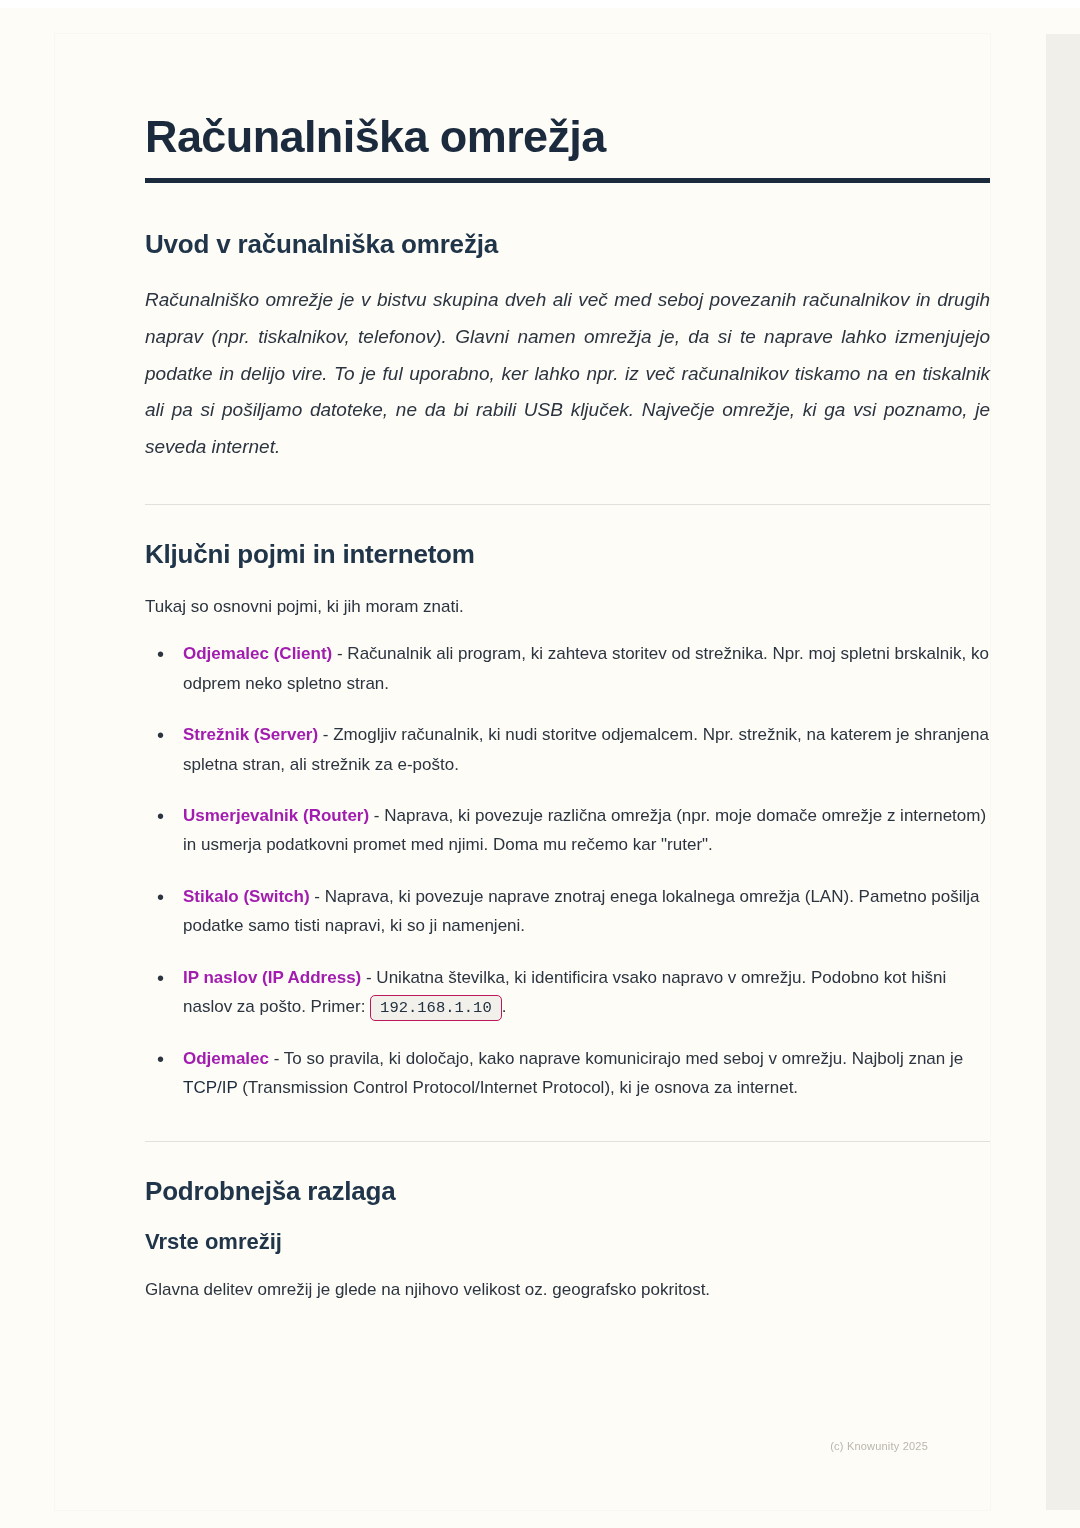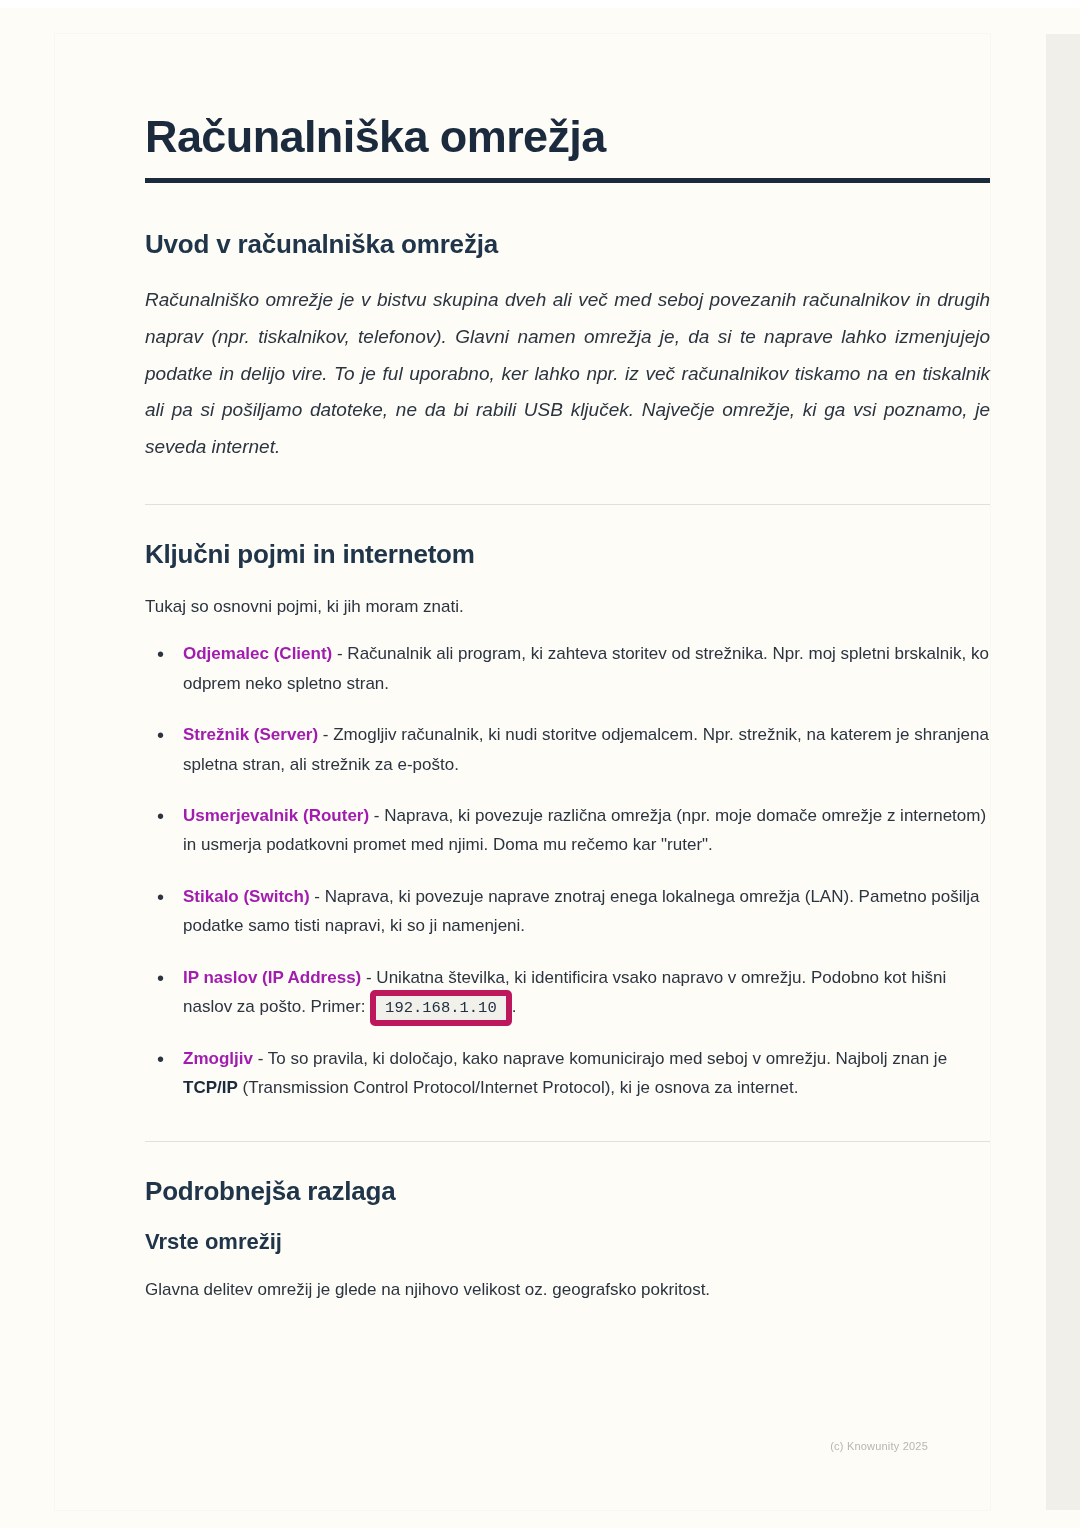--- a/index.html
+++ b/index.html
@@ -119,28 +119,28 @@
     left: 12px;
     top: -2px;
     font-size: 20px;
     color: #2c3440;
   }
   .term {
     font-weight: bold;
     color: #a21caf;
   }
   .strong-inline {
-    font-weight: bold;
+    font-weight: normal;
     color: #1b2a3d;
   }
   code.ip {
     font-family: "Liberation Mono", monospace;
     font-size: 15.5px;
     background: #f1f0ea;
-    border: 6px solid #be185d;
+    border: 1px solid #be185d;
     border-radius: 5px;
     padding: 3px 9px;
     color: #22313f;
   }
   .watermark {
     position: absolute;
     right: 62px;
     bottom: 58px;
     font-size: 11px;
     color: #b9b6ad;
@@ -187,21 +187,21 @@
           <li>
             <span class="term">Usmerjevalnik (Router)</span><span> - Naprava, ki povezuje različna omrežja (npr. moje domače omrežje z internetom) in usmerja podatkovni promet med njimi. Doma mu rečemo kar "ruter".</span>
           </li>
           <li>
             <span class="term">Stikalo (Switch)</span><span> - Naprava, ki povezuje naprave znotraj enega lokalnega omrežja (LAN). Pametno pošilja podatke samo tisti napravi, ki so ji namenjeni.</span>
           </li>
           <li>
             <span class="term">IP naslov (IP Address)</span><span> - Unikatna številka, ki identificira vsako napravo v omrežju. Podobno kot hišni naslov za pošto. Primer: </span><code class="ip">192.168.1.10</code><span>.</span>
           </li>
           <li>
-            <span class="term">Zmogljiv</span><span> - To so pravila, ki določajo, kako naprave komunicirajo med seboj v omrežju. Najbolj znan je </span><span class="strong-inline">TCP/IP</span><span> (Transmission Control Protocol/Internet Protocol), ki je osnova za internet.</span>
+            <span class="term">Odjemalec</span><span> - To so pravila, ki določajo, kako naprave komunicirajo med seboj v omrežju. Najbolj znan je </span><span class="strong-inline">TCP/IP</span><span> (Transmission Control Protocol/Internet Protocol), ki je osnova za internet.</span>
           </li>
         </ul>
       </div>
 
       <div class="divider"></div>
 
       <div class="section-block">
         <h2 class="section">Podrobnejša razlaga</h2>
         <h3 class="subsection">Vrste omrežij</h3>
         <p class="lead">Glavna delitev omrežij je glede na njihovo velikost oz. geografsko pokritost.</p>

